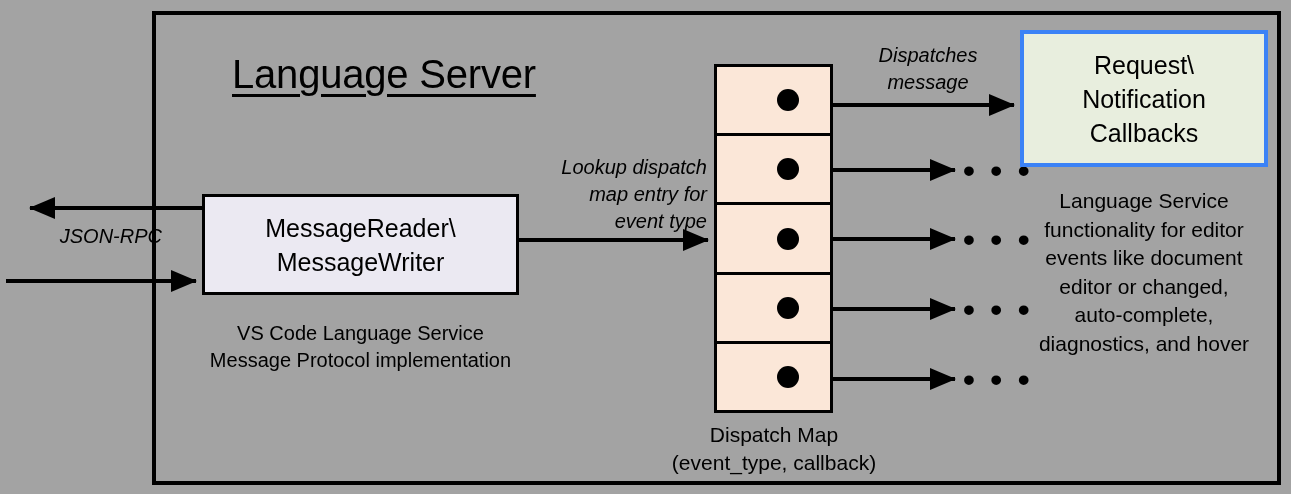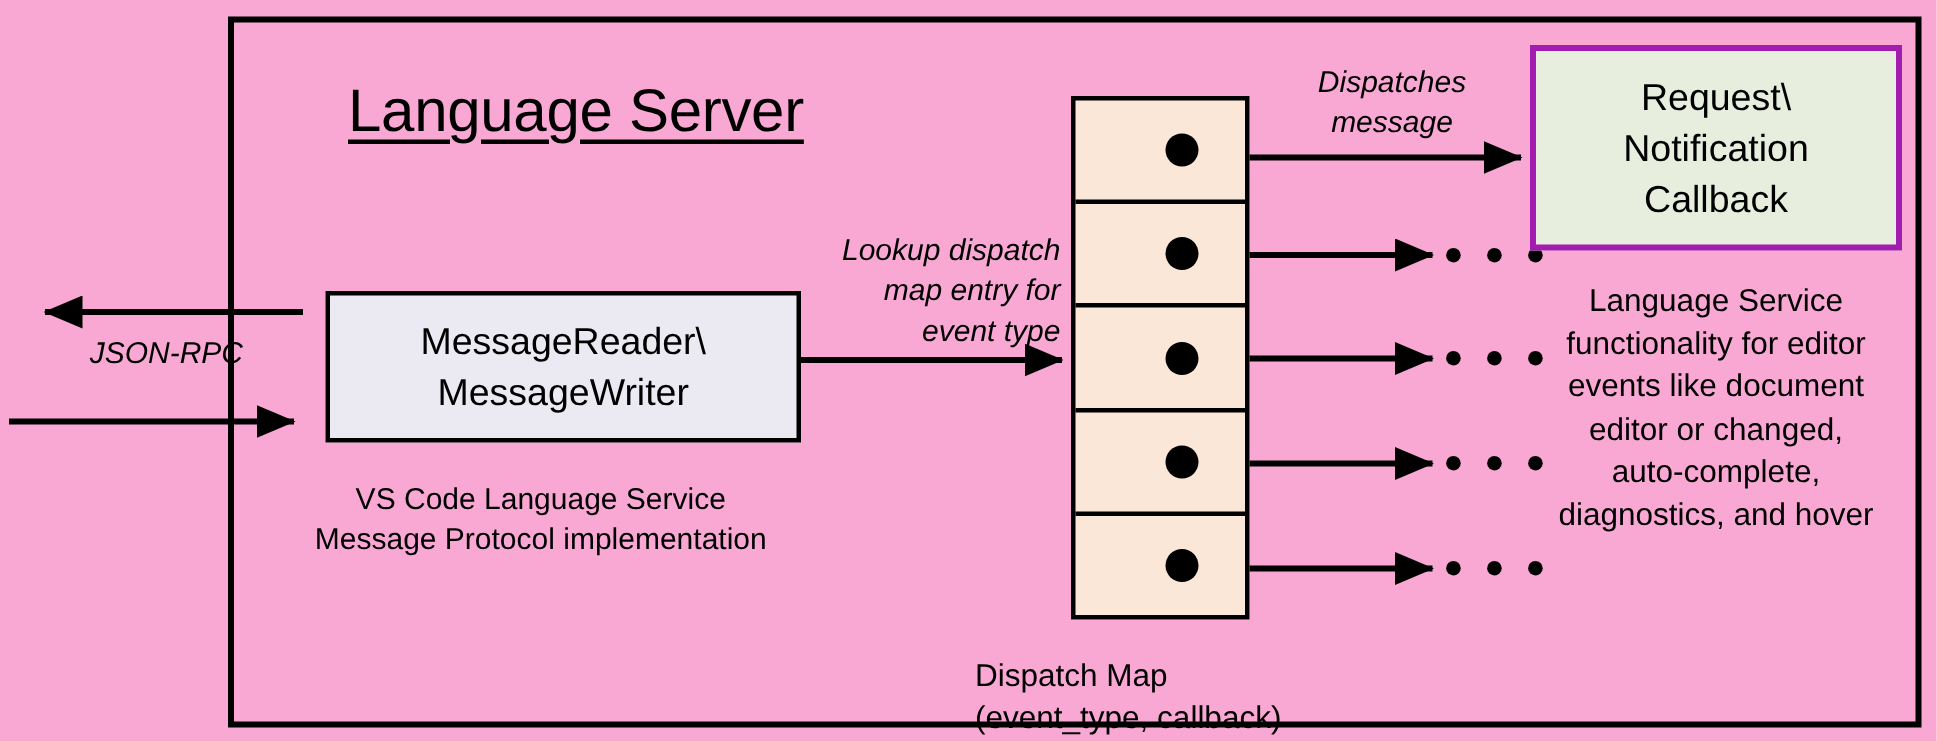--- a/index.html
+++ b/index.html
@@ -11,21 +11,21 @@
     width: 1291px;
     height: 494px;
     font-family: "Liberation Sans", sans-serif;
     color: #000000;
     overflow: hidden;
   }
   #stage {
     position: relative;
     width: 1291px;
     height: 494px;
-    background: #f9a8d4;
+    background: #a3a3a3;
   }
   .abs { position: absolute; }
 
   
   #server-frame {
     left: 152px;
     top: 11px;
     width: 1129px;
     height: 474px;
     border: 4px solid #000000;
@@ -52,21 +52,20 @@
     top: 194px;
     width: 317px;
     height: 101px;
     border: 3px solid #000000;
     box-sizing: border-box;
     background: #ebe9f2;
     display: flex;
     flex-direction: column;
     align-items: center;
     justify-content: center;
-    margin-left: 15px;
   }
   #messagerw-box .line {
     font-size: 25px;
     line-height: 34px;
     white-space: nowrap;
   }
 
   #messagerw-caption {
     left: 202px;
     top: 320px;
@@ -147,37 +146,37 @@
     top: 50%;
     width: 22px;
     height: 22px;
     margin-top: -11px;
     border-radius: 50%;
     background: #000000;
   }
 
   #dispatch-map-caption {
     left: 650px;
-    top: 437px;
+    top: 421px;
     width: 248px;
-    text-align: left;
+    text-align: center;
   }
   #dispatch-map-caption .line {
     font-size: 21px;
     line-height: 28px;
     white-space: nowrap;
   }
 
   
   #callback-box {
     left: 1020px;
     top: 30px;
     width: 248px;
     height: 137px;
-    border: 4px solid #a21caf;
+    border: 4px solid #3b82f6;
     box-sizing: border-box;
     background: #e8eede;
     display: flex;
     flex-direction: column;
     align-items: center;
     justify-content: center;
   }
   #callback-box .line {
     font-size: 25px;
     line-height: 34px;
@@ -312,21 +311,21 @@
   </div>
 
   <div class="ellipsis" style="left:963px; top:160px;">• • •</div>
   <div class="ellipsis" style="left:963px; top:229px;">• • •</div>
   <div class="ellipsis" style="left:963px; top:299px;">• • •</div>
   <div class="ellipsis" style="left:963px; top:369px;">• • •</div>
 
   <div class="abs" id="callback-box">
     <div class="line">Request\</div>
     <div class="line">Notification</div>
-    <div class="line">Callback</div>
+    <div class="line">Callbacks</div>
   </div>
 
   <div class="abs" id="callback-caption">
     <div class="line">Language Service</div>
     <div class="line">functionality for editor</div>
     <div class="line">events like document</div>
     <div class="line">editor or changed,</div>
     <div class="line">auto-complete,</div>
     <div class="line">diagnostics, and hover</div>
   </div>

